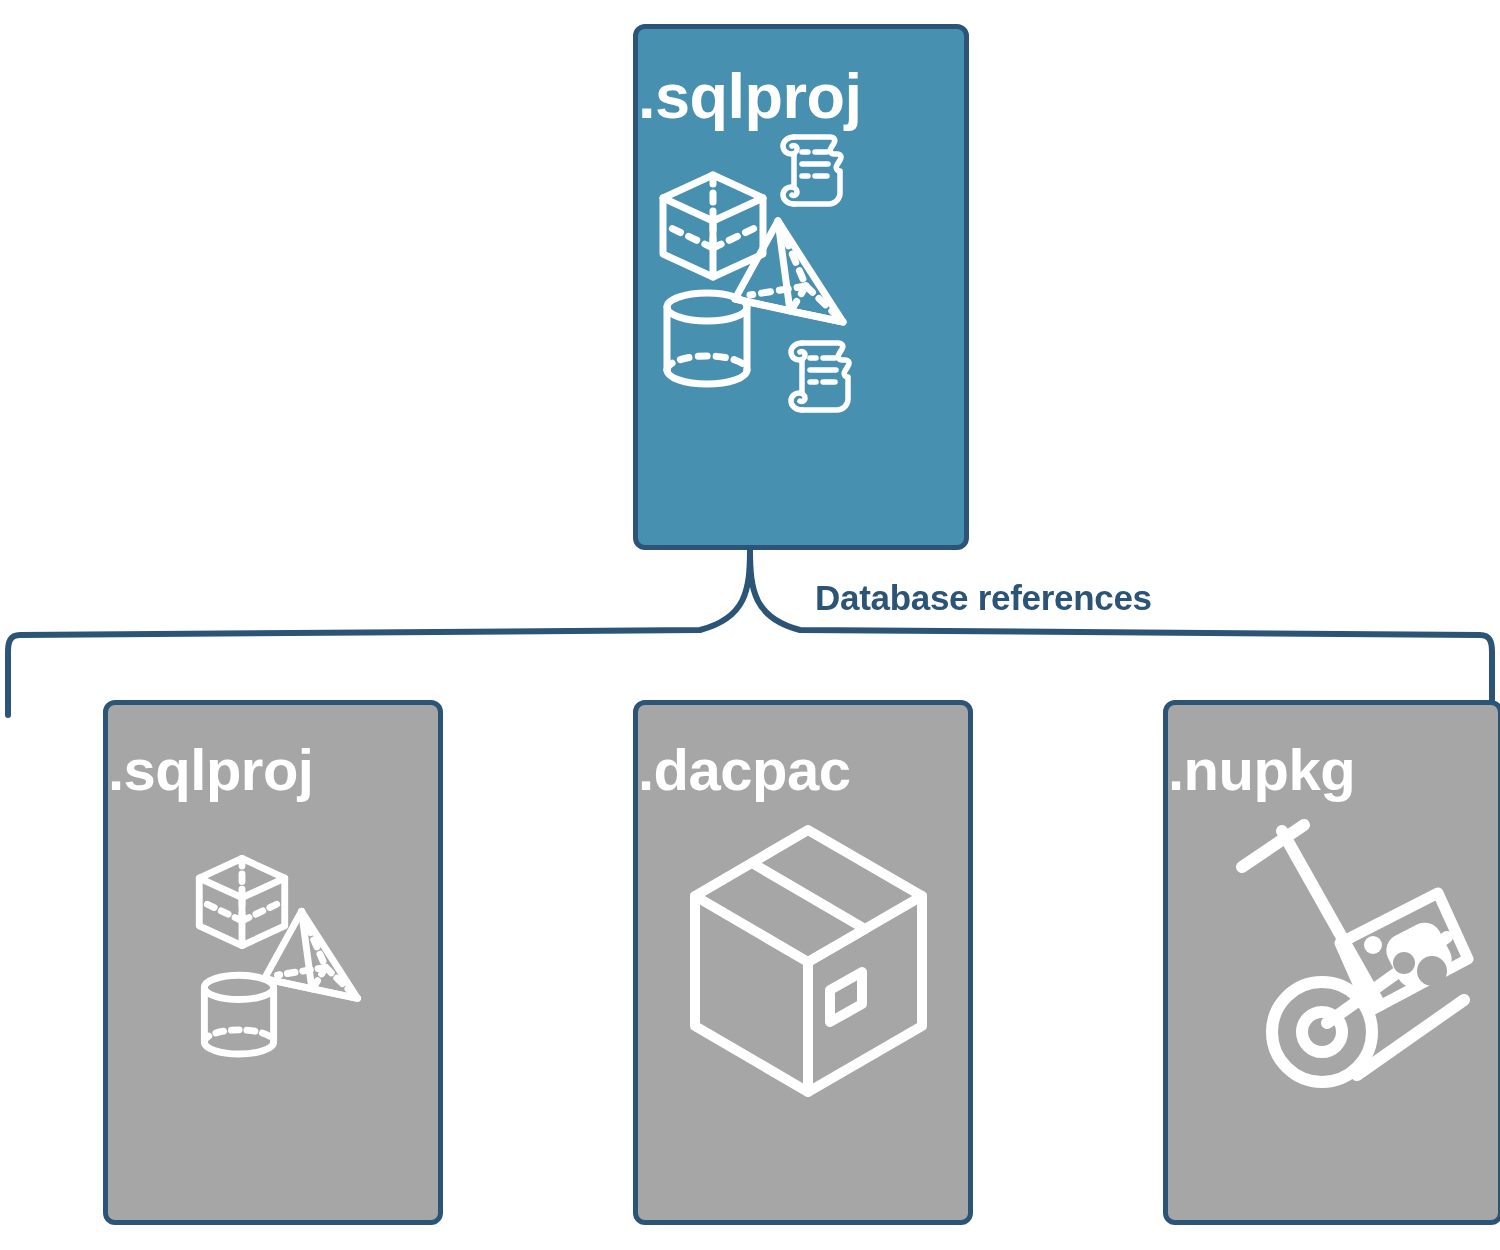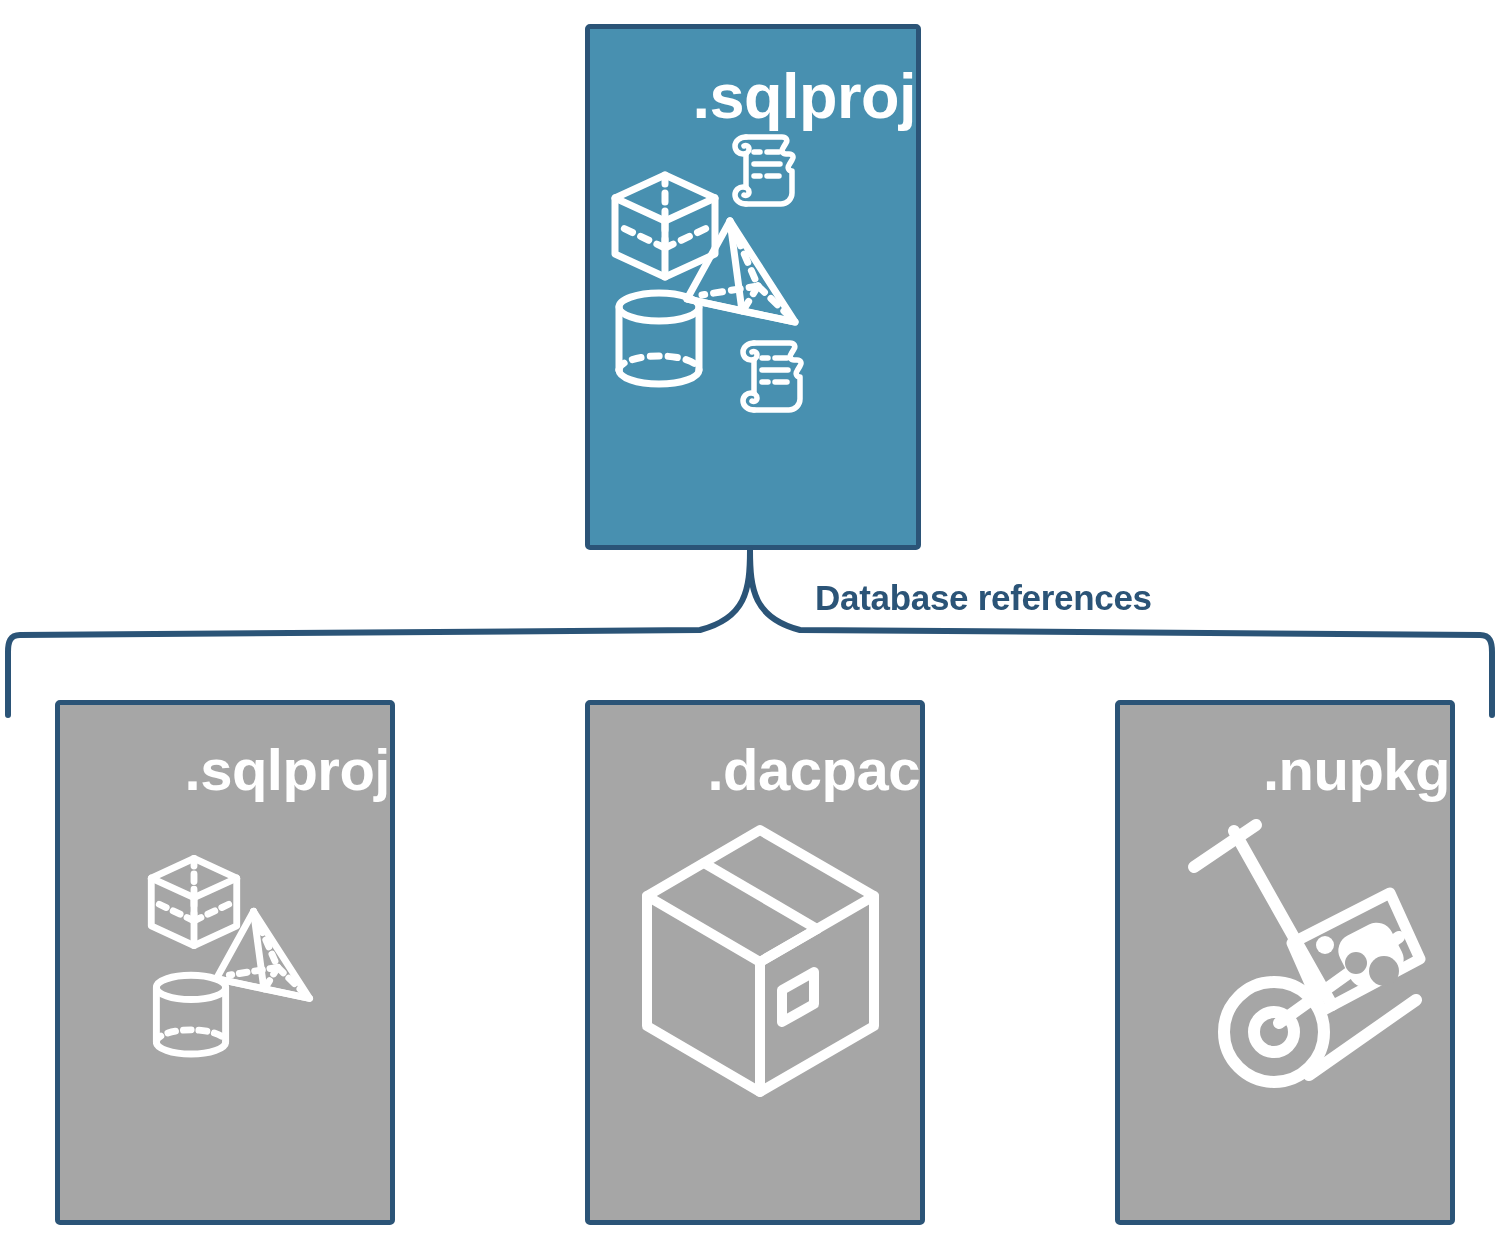--- a/index.html
+++ b/index.html
@@ -13,25 +13,26 @@
   #stage {
     position: relative;
     width: 1500px;
     height: 1250px;
     background: #ffffff;
   }
 
   
   .card {
     position: absolute;
-    border-radius: 5px;
+    border-radius: 12px;
     border: 5px solid #2b5477;
     display: flex;
     flex-direction: column;
-    align-items: flex-end;
+    align-items: flex-start;
+    margin-left: 48px;
   }
   .card.primary {
     background: #4890b0;
     left: 585px;
     top: 24px;
     width: 336px;
     height: 526px;
   }
   .card.secondary {
     background: #a6a6a6;

